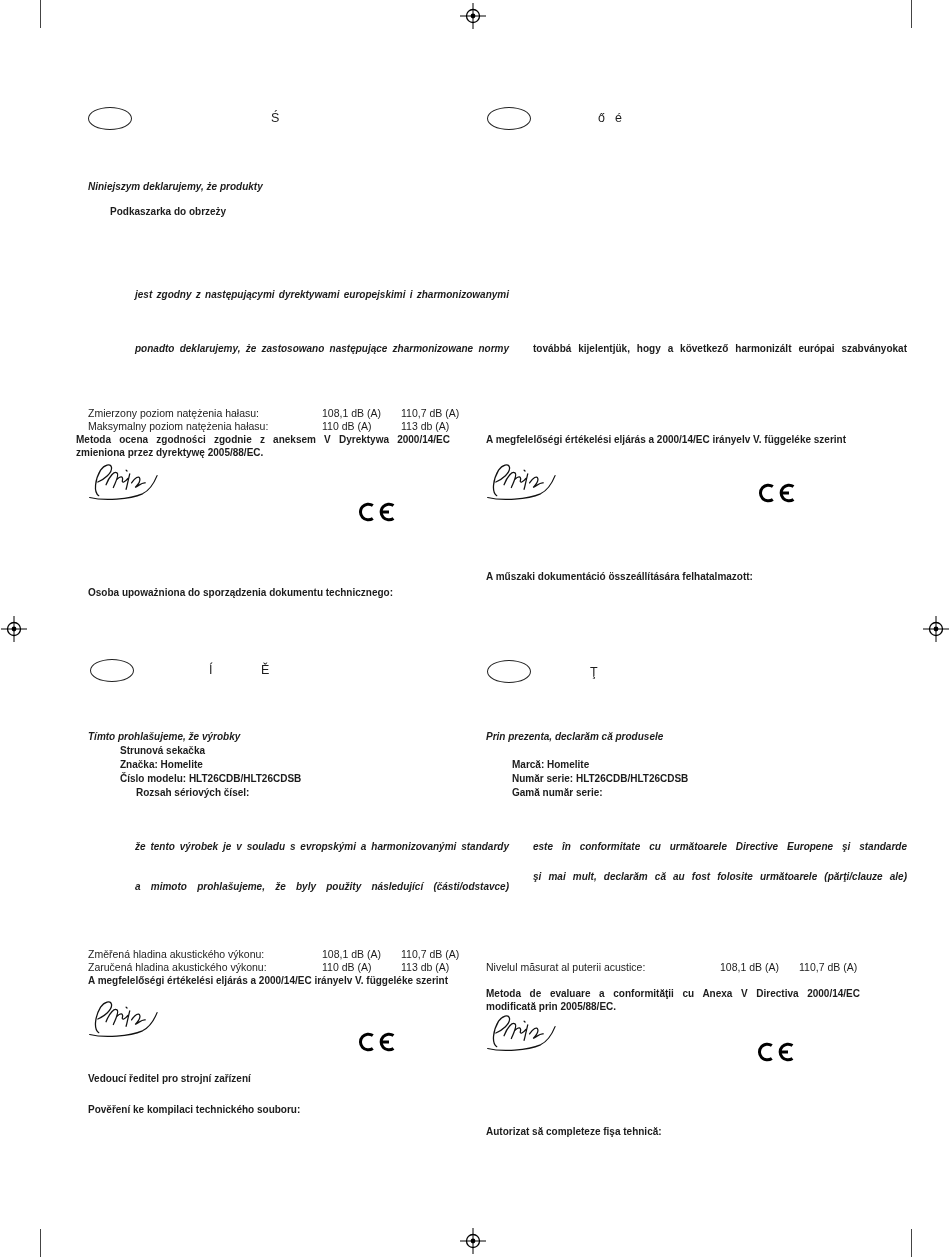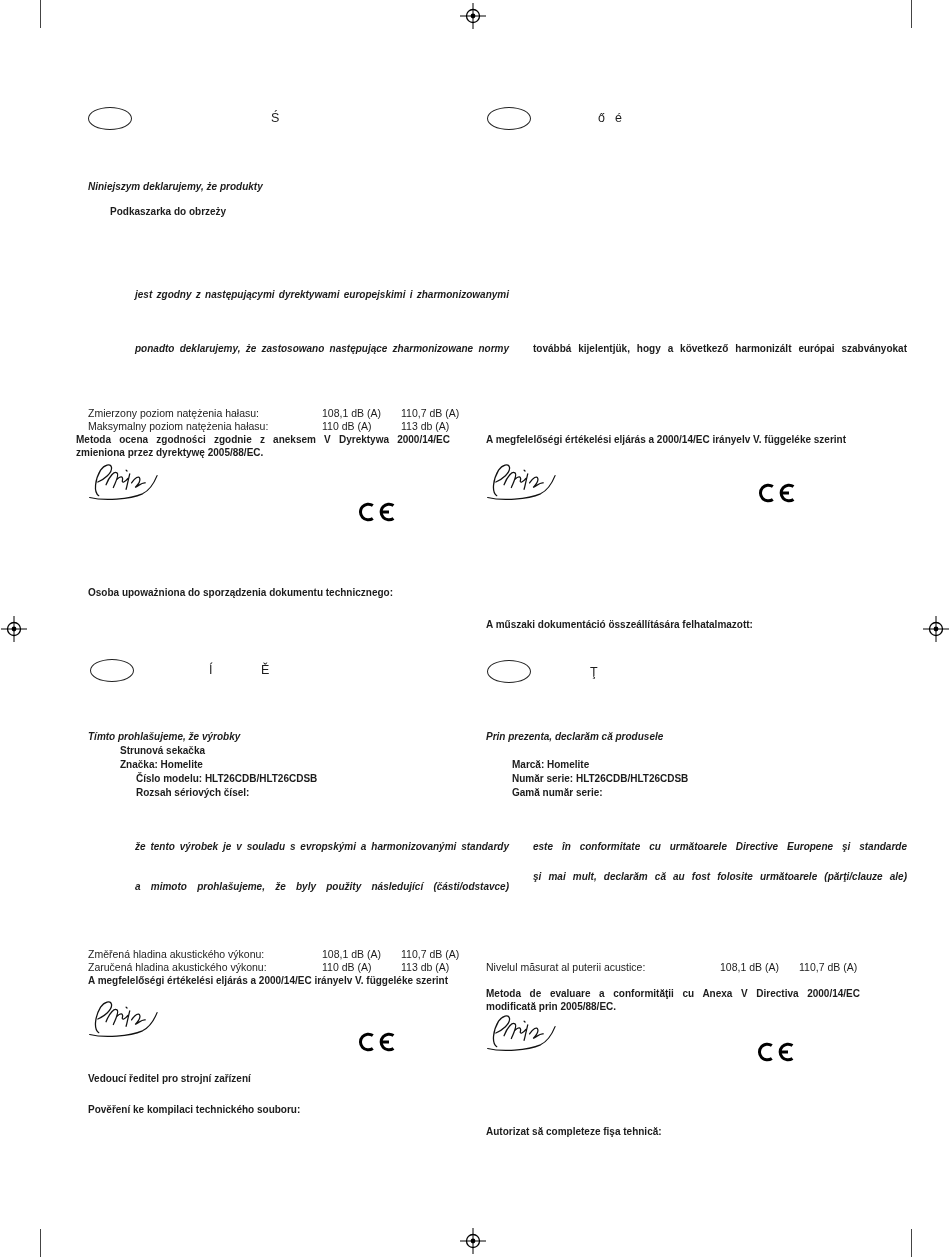--- a/index.html
+++ b/index.html
@@ -109,32 +109,32 @@
       <path d="M14,40 C8,36 10,22 16,12 C20,6 27,4 28,9 C29,15 20,22 13,25 M22,28 C26,18 31,13 34,15 C37,17 32,26 30,31 M34,22 C38,18 41,19 40,23 C39,27 43,25 46,21 M48,16 C46,24 45,30 44,33 M44,12 L45,13 M50,26 C54,20 58,18 59,21 C60,24 56,29 54,31 C58,29 62,25 65,26" fill="none" stroke="#111" stroke-width="1.4" stroke-linecap="round"></path>
       <path d="M4,42 C20,46 48,44 62,38 C70,34 74,28 78,18" fill="none" stroke="#111" stroke-width="1.3" stroke-linecap="round"></path>
     </svg>
 
     <svg class="ce" style="left:758px;top:478px;" width="44" height="30" viewBox="0 0 132 62">
       <path d="M44.5,11.8 A23.5,23.5 0 1 0 44.5,50.2" fill="none" stroke="#000" stroke-width="9"></path>
       <path d="M106.5,11.8 A23.5,23.5 0 1 0 106.5,50.2" fill="none" stroke="#000" stroke-width="9"></path>
       <path d="M69.5,31 L93,31" stroke="#000" stroke-width="9"></path>
     </svg>
 
-    <div class="t" style="left:486px;top:570px;margin-top:48px;">A műszaki dokumentáció összeállítására felhatalmazott:</div>
+    <div class="t" style="left:486px;top:570px;">A műszaki dokumentáció összeállítására felhatalmazott:</div>
   </div>
 
   <div>
     <div class="ellipse" style="left:90px;top:659px;"></div>
     <span class="glyph" style="left:209px;top:663px;">Í</span>
     <span class="glyph" style="left:261px;top:663px;">Ě</span>
 
     <div class="t i" style="left:88px;top:730px;">Tímto prohlašujeme, že výrobky</div>
     <div class="t" style="left:120px;top:744px;">Strunová sekačka</div>
     <div class="t" style="left:120px;top:758px;">Značka: Homelite</div>
-    <div class="t" style="left:136px;top:772px;">Číslo modelu: HLT26CDB/HLT26CDSB</div>
+    <div class="t" style="left:120px;top:772px;">Číslo modelu: HLT26CDB/HLT26CDSB</div>
     <div class="t" style="left:136px;top:786px;">Rozsah sériových čísel:</div>
 
     <div class="t i just" style="left:88px;top:840px;">že tento výrobek je v souladu s evropskými a harmonizovanými standardy</div>
     <div class="t i just" style="left:88px;top:880px;">a mimoto prohlašujeme, že byly použity následující (části/odstavce)</div>
 
     <div class="row" style="left:88px;top:948px;">
       <span class="lbl">Změřená hladina akustického výkonu:</span>
       <span class="v1">108,1 dB (A)</span>
       <span class="v2">110,7 dB (A)</span>
     </div>

